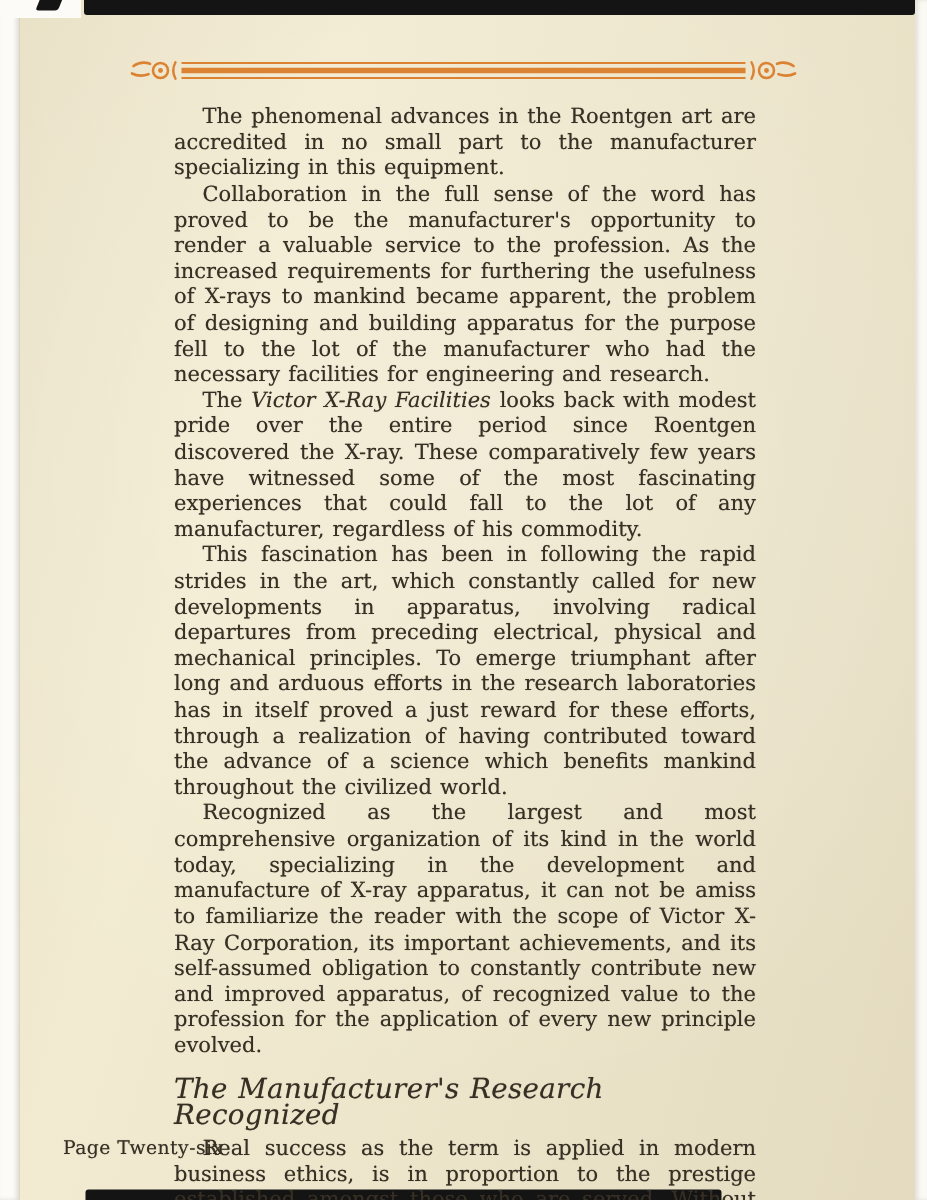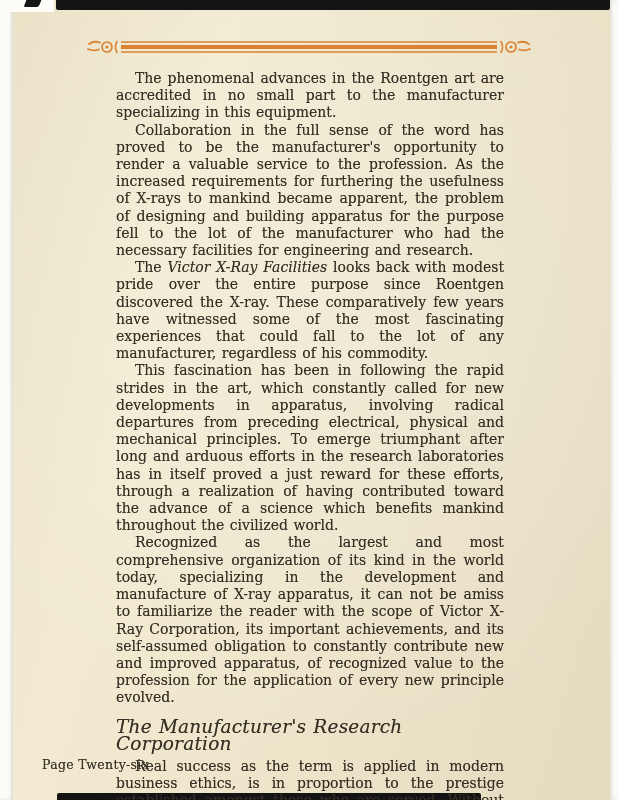--- a/index.html
+++ b/index.html
@@ -112,22 +112,22 @@
     <g stroke="currentColor">
       <line x1="35" y1="3" x2="411" y2="3" stroke-width="1.4"></line>
       <line x1="35" y1="8" x2="411" y2="8" stroke-width="3.8"></line>
       <line x1="35" y1="13" x2="411" y2="13" stroke-width="1.4"></line>
     </g>
   </svg>
 
   <main class="text-block" id="text-block">
       <p class="para"><span class="">The phenomenal advances in the Roentgen art are accredited in no small part to the manufacturer specializing in this equipment.</span></p>
       <p class="para"><span class="">Collaboration in the full sense of the word has proved to be the manufacturer's opportunity to render a valuable service to the profession.  As the increased requirements for furthering the usefulness of X-rays to mankind became apparent, the problem of designing and building apparatus for the purpose fell to the lot of the manufacturer who had the necessary facilities for engineering and research.</span></p>
-      <p class="para"><span class="">The </span><span class="em">Victor X-Ray Facilities</span><span class=""> looks back with modest pride over the entire purpose since Roentgen discovered the X-ray.  These comparatively few years have  witnessed some of the most fascinating experiences that could fall to the lot of any manufacturer, regardless of his commodity.</span></p>
+      <p class="para"><span class="">The </span><span class="em">Victor X-Ray Facilities</span><span class=""> looks back with modest pride over the entire period since Roentgen discovered the X-ray.  These comparatively few years have  witnessed some of the most fascinating experiences that could fall to the lot of any manufacturer, regardless of his commodity.</span></p>
       <p class="para"><span class="">This fascination has been in following the rapid strides in the art, which constantly called for new developments in apparatus, involving radical departures from preceding electrical, physical and mechanical principles.  To emerge triumphant after long and arduous efforts in the research laboratories has in itself proved a just reward for these efforts, through a realization of having contributed toward the advance of a science which benefits mankind throughout the civilized world.</span></p>
       <p class="para"><span class="">Recognized as the largest and most comprehensive organization of its kind in the world today, specializing in the development and manufacture of X-ray apparatus, it can not be amiss to familiarize the reader with the scope of Victor X-Ray Corporation, its important achievements, and its self-assumed obligation to constantly contribute new and improved apparatus, of recognized value to the profession for the application of every new principle evolved.</span></p>
-      <h2 class="section-heading">The Manufacturer's Research Corporation</h2>
+      <h2 class="section-heading">The Manufacturer's Research Recognized</h2>
       <p class="para"><span class="">Real success as the term is applied in modern business ethics, is in proportion to the prestige established amongst those who are served.  Without confidence instilled there can not be true success.</span></p>
     </main>
 
   <div class="footer">Page Twenty-six</div>
 
 </div>
 
 </body></html>

